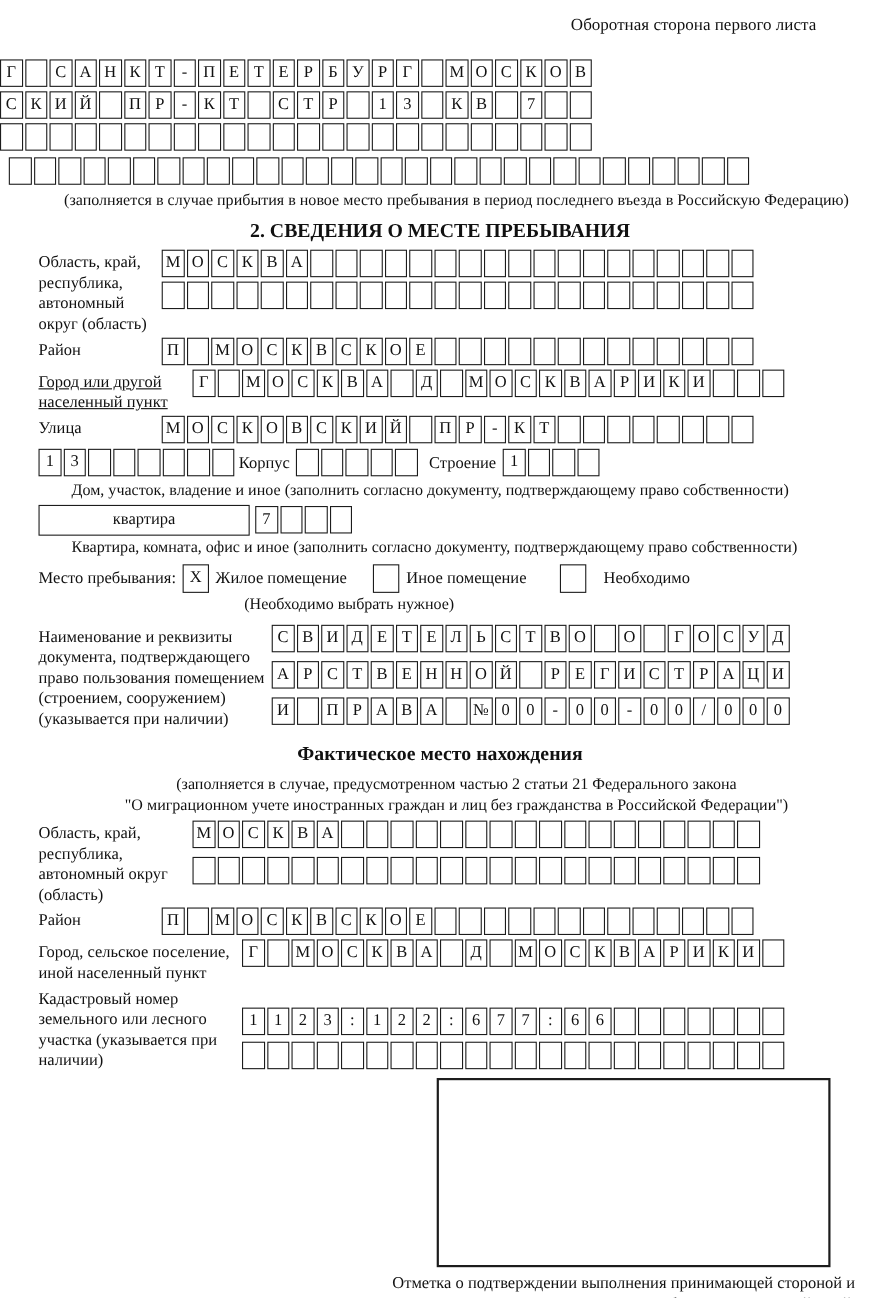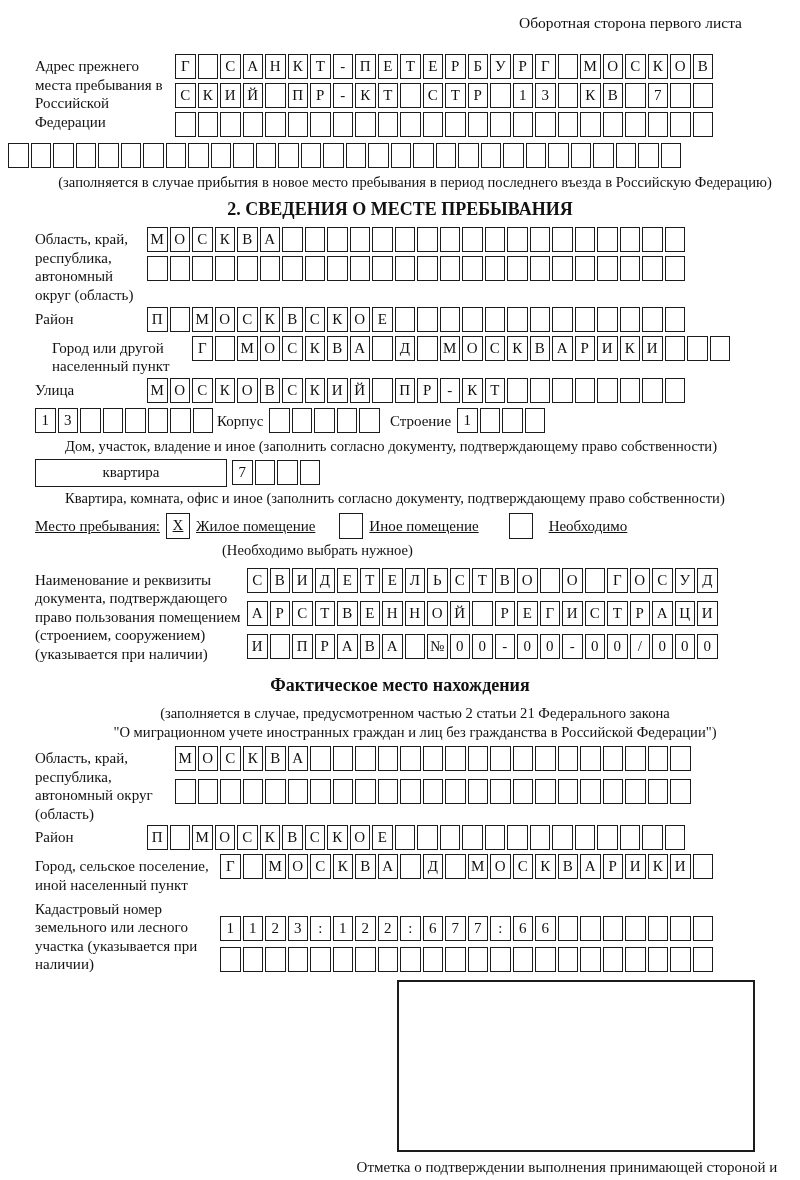--- a/index.html
+++ b/index.html
@@ -34,21 +34,20 @@
   .stayrow { display: flex; align-items: center; padding-left: 35px; }
   .stamp-box { border: 2px solid #1c1c1c; width: 358px; height: 172px; margin-left: 397px; background:#fff; }
   .stamp-cap { width: 430px; margin-left: 352px; text-align: center; font-size: 15px; line-height: 1.3; margin-top: 6px; }
 </style>
 </head>
 <body>
 
 <div class="hdr-note">Оборотная сторона первого листа</div>
 
 <div class="frow" style="margin-top:22px;">
-  <div class="lbl" style="margin-left:35px; width:140px;">Адрес прежнего места пребывания в Российской Федерации</div>
   <div class="grid-rows">
     <div class="boxrow"><span class="cell">Г</span><span class="cell"></span><span class="cell">С</span><span class="cell">А</span><span class="cell">Н</span><span class="cell">К</span><span class="cell">Т</span><span class="cell">-</span><span class="cell">П</span><span class="cell">Е</span><span class="cell">Т</span><span class="cell">Е</span><span class="cell">Р</span><span class="cell">Б</span><span class="cell">У</span><span class="cell">Р</span><span class="cell">Г</span><span class="cell"></span><span class="cell">М</span><span class="cell">О</span><span class="cell">С</span><span class="cell">К</span><span class="cell">О</span><span class="cell">В</span></div>
     <div class="boxrow"><span class="cell">С</span><span class="cell">К</span><span class="cell">И</span><span class="cell">Й</span><span class="cell"></span><span class="cell">П</span><span class="cell">Р</span><span class="cell">-</span><span class="cell">К</span><span class="cell">Т</span><span class="cell"></span><span class="cell">С</span><span class="cell">Т</span><span class="cell">Р</span><span class="cell"></span><span class="cell">1</span><span class="cell">3</span><span class="cell"></span><span class="cell">К</span><span class="cell">В</span><span class="cell"></span><span class="cell">7</span><span class="cell"></span><span class="cell"></span></div>
     <div class="boxrow"><span class="cell"></span><span class="cell"></span><span class="cell"></span><span class="cell"></span><span class="cell"></span><span class="cell"></span><span class="cell"></span><span class="cell"></span><span class="cell"></span><span class="cell"></span><span class="cell"></span><span class="cell"></span><span class="cell"></span><span class="cell"></span><span class="cell"></span><span class="cell"></span><span class="cell"></span><span class="cell"></span><span class="cell"></span><span class="cell"></span><span class="cell"></span><span class="cell"></span><span class="cell"></span><span class="cell"></span></div>
   </div>
 </div>
 <div class="boxrow" style="margin-left:8px; margin-top:2px;"><span class="cell"></span><span class="cell"></span><span class="cell"></span><span class="cell"></span><span class="cell"></span><span class="cell"></span><span class="cell"></span><span class="cell"></span><span class="cell"></span><span class="cell"></span><span class="cell"></span><span class="cell"></span><span class="cell"></span><span class="cell"></span><span class="cell"></span><span class="cell"></span><span class="cell"></span><span class="cell"></span><span class="cell"></span><span class="cell"></span><span class="cell"></span><span class="cell"></span><span class="cell"></span><span class="cell"></span><span class="cell"></span><span class="cell"></span><span class="cell"></span><span class="cell"></span><span class="cell"></span><span class="cell"></span></div>
 <div class="caption center" style="margin-top:3px;">(заполняется в случае прибытия в новое место пребывания в период последнего въезда в Российскую Федерацию)</div>
 
 <div class="sec-title" style="margin-top:8px; margin-bottom:7px;">2. СВЕДЕНИЯ О МЕСТЕ ПРЕБЫВАНИЯ</div>
@@ -60,21 +59,21 @@
     <div class="boxrow"><span class="cell"></span><span class="cell"></span><span class="cell"></span><span class="cell"></span><span class="cell"></span><span class="cell"></span><span class="cell"></span><span class="cell"></span><span class="cell"></span><span class="cell"></span><span class="cell"></span><span class="cell"></span><span class="cell"></span><span class="cell"></span><span class="cell"></span><span class="cell"></span><span class="cell"></span><span class="cell"></span><span class="cell"></span><span class="cell"></span><span class="cell"></span><span class="cell"></span><span class="cell"></span><span class="cell"></span></div>
   </div>
 </div>
 
 <div class="frow" style="margin-top:2px;">
   <div class="lbl" style="margin-left:35px; width:112px;">Район</div>
   <div class="boxrow"><span class="cell">П</span><span class="cell"></span><span class="cell">М</span><span class="cell">О</span><span class="cell">С</span><span class="cell">К</span><span class="cell">В</span><span class="cell">С</span><span class="cell">К</span><span class="cell">О</span><span class="cell">Е</span><span class="cell"></span><span class="cell"></span><span class="cell"></span><span class="cell"></span><span class="cell"></span><span class="cell"></span><span class="cell"></span><span class="cell"></span><span class="cell"></span><span class="cell"></span><span class="cell"></span><span class="cell"></span><span class="cell"></span></div>
 </div>
 
 <div class="frow" style="margin-top:2px;">
-  <div class="lbl" style="margin-left:52px; width:140px;">Город или другой населенный пункт</div>
+  <div class="lbl" style="margin-left:35px; width:140px;text-decoration:underline;">Город или другой населенный пункт</div>
   <div class="boxrow"><span class="cell">Г</span><span class="cell"></span><span class="cell">М</span><span class="cell">О</span><span class="cell">С</span><span class="cell">К</span><span class="cell">В</span><span class="cell">А</span><span class="cell"></span><span class="cell">Д</span><span class="cell"></span><span class="cell">М</span><span class="cell">О</span><span class="cell">С</span><span class="cell">К</span><span class="cell">В</span><span class="cell">А</span><span class="cell">Р</span><span class="cell">И</span><span class="cell">К</span><span class="cell">И</span><span class="cell"></span><span class="cell"></span><span class="cell"></span></div>
 </div>
 
 <div class="frow" style="margin-top:2px;">
   <div class="lbl" style="margin-left:35px; width:112px;">Улица</div>
   <div class="boxrow"><span class="cell">М</span><span class="cell">О</span><span class="cell">С</span><span class="cell">К</span><span class="cell">О</span><span class="cell">В</span><span class="cell">С</span><span class="cell">К</span><span class="cell">И</span><span class="cell">Й</span><span class="cell"></span><span class="cell">П</span><span class="cell">Р</span><span class="cell">-</span><span class="cell">К</span><span class="cell">Т</span><span class="cell"></span><span class="cell"></span><span class="cell"></span><span class="cell"></span><span class="cell"></span><span class="cell"></span><span class="cell"></span><span class="cell"></span></div>
 </div>
 
 <div class="frow" style="margin-top:3px; margin-left:35px; align-items:center;">
   <span class="boxrow"><span class="cell">1</span><span class="cell">3</span><span class="cell"></span><span class="cell"></span><span class="cell"></span><span class="cell"></span><span class="cell"></span><span class="cell"></span></span>
@@ -84,21 +83,21 @@
   <span class="boxrow"><span class="cell">1</span><span class="cell"></span><span class="cell"></span><span class="cell"></span></span>
 </div>
 <div class="caption" style="margin-left:35px; margin-top:2px;">Дом, участок, владение и иное (заполнить согласно документу, подтверждающему право собственности)</div>
 
 <div class="frow" style="margin-top:4px; margin-left:35px; align-items:center;">
   <span class="widebox" style="width:192px;">квартира</span>
   <span class="boxrow"><span class="cell">7</span><span class="cell"></span><span class="cell"></span><span class="cell"></span></span>
 </div>
 <div class="caption" style="margin-left:35px; margin-top:2px;">Квартира, комната, офис и иное (заполнить согласно документу, подтверждающему право собственности)</div>
 
-<div class="stayrow" style="margin-top:6px;text-decoration:underline;">
+<div class="stayrow" style="margin-top:6px;">
   <span>Место пребывания:</span>
   <span class="cbox">X</span>
   <span>Жилое помещение</span>
   <span class="cbox" style="margin-left:24px;"></span>
   <span>Иное помещение</span>
   <span class="cbox" style="margin-left:30px; margin-right:16px;"></span>
   <span>Необходимо</span>
 </div>
 <div class="caption" style="margin-left:192px; margin-top:2px;">(Необходимо выбрать нужное)</div>
 

